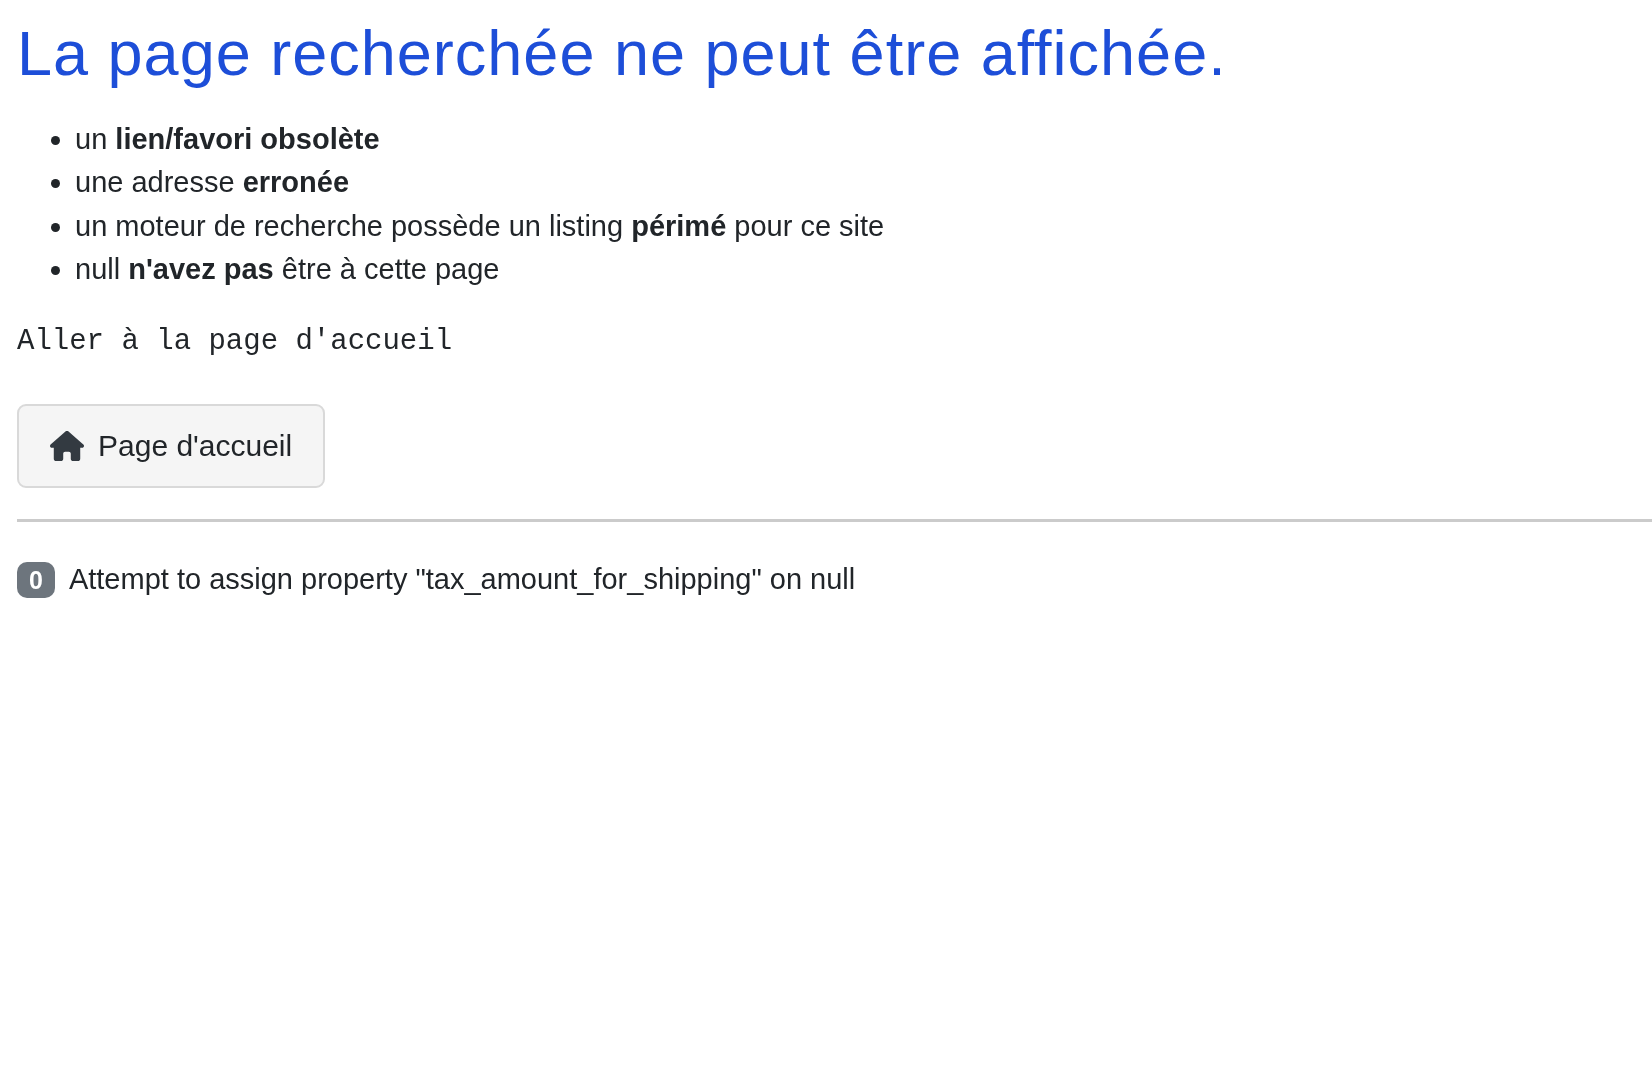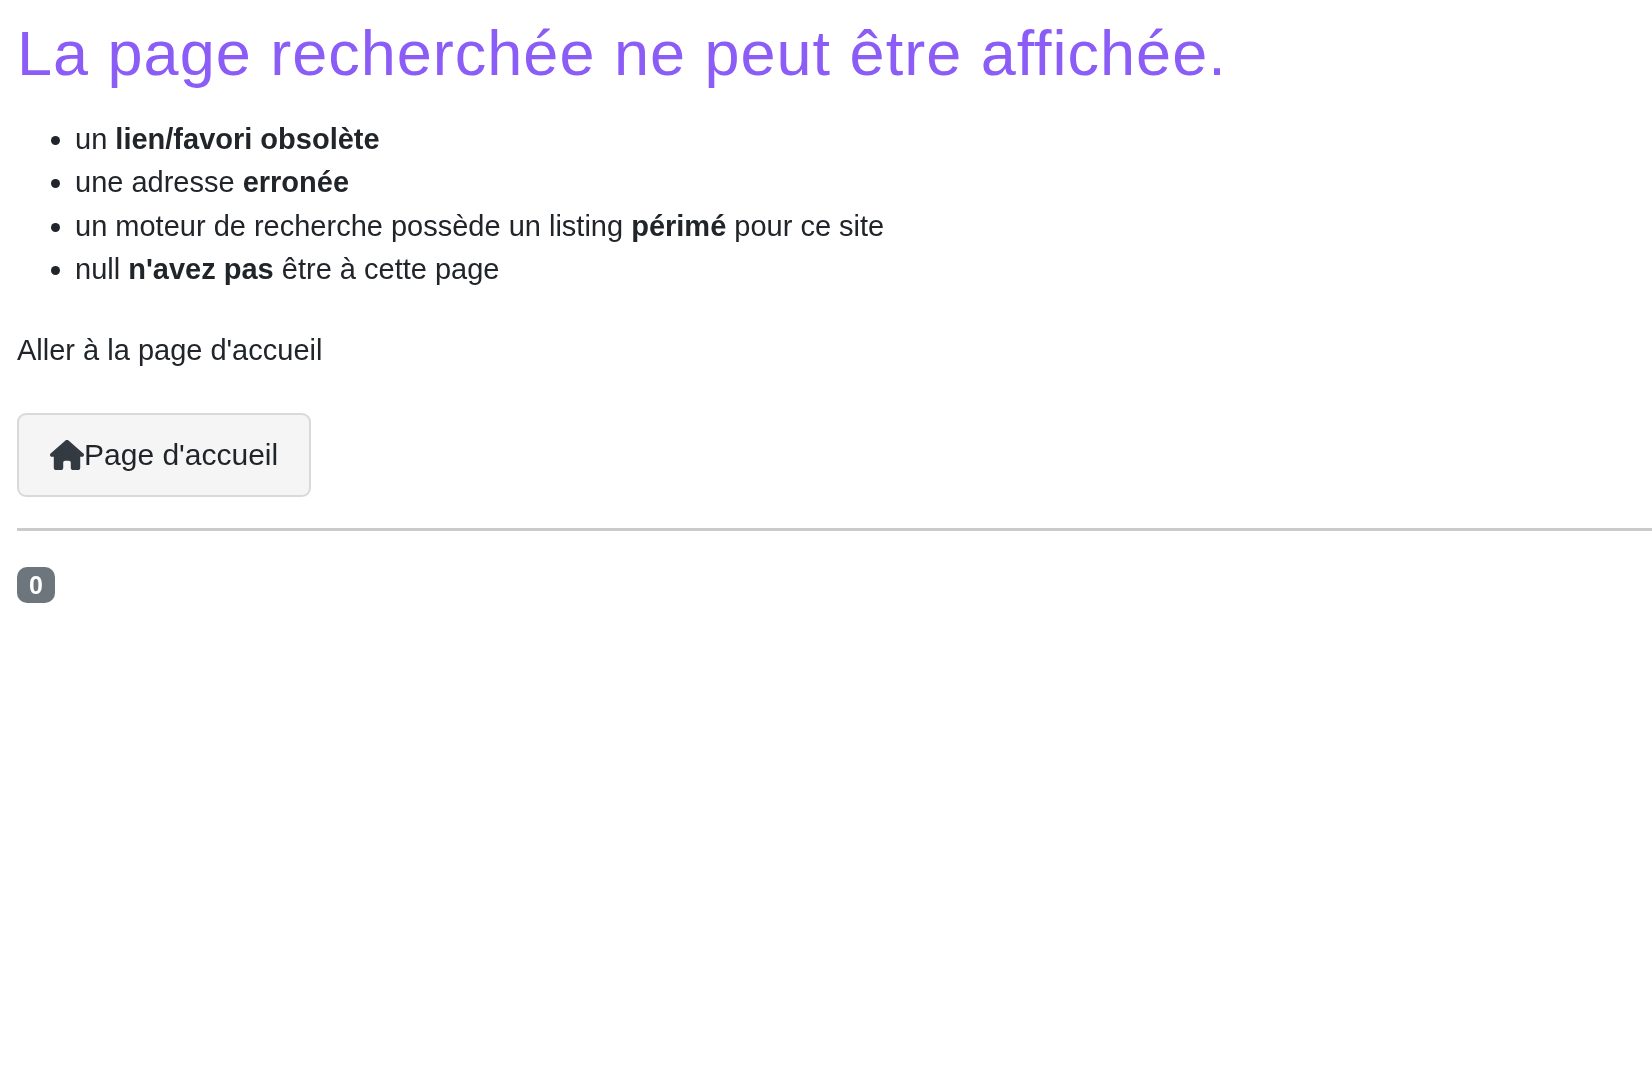--- a/index.html
+++ b/index.html
@@ -19,45 +19,47 @@
   }
   .container {
     padding-left: 17px;
     padding-right: 0;
   }
   h1.page-title {
     margin: 16px 0 0 0;
     font-size: 63px;
     line-height: 1.2;
     font-weight: 500;
-    color: #8b5cf6;
+    color: #1d4ed8;
     letter-spacing: 1px;
   }
   p { margin: 0; }
   .error-summary {
     margin-top: 12px;
     font-weight: bold;
   }
   .reasons-intro {
     margin-top: 38px;
   }
   ul.reason-list {
     margin: 26px 0 0 0;
     padding-left: 58px;
   }
   ul.reason-list li {
     margin: 0;
     padding: 0;
   }
   .home-line {
-    margin-top: 37px;
+    margin-top: 28px;
+    font-family: Liberation Mono, monospace;
   }
   .home-button {
     display: inline-flex;
     align-items: center;
+    gap: 14px;
     margin-top: 41px;
     margin-left: 0;
     height: 84px;
     padding: 0 31px;
     background: #f5f5f5;
     border: 2px solid #d9d9d9;
     border-radius: 9px;
     font-family: "Liberation Sans", sans-serif;
     font-size: 30px;
     color: #212529;
@@ -119,15 +121,16 @@
       <path d="M575.8 255.5c0 18-15 32.1-32 32.1h-32l.7 160.2c0 2.7-.2 5.4-.5 8.1V472c0 22.1-17.9 40-40 40H456c-1.1 0-2.2 0-3.3-.1c-1.4 .1-2.8 .1-4.2 .1H416 392c-22.1 0-40-17.9-40-40V448 384c0-17.7-14.3-32-32-32H256c-17.7 0-32 14.3-32 32v64 24c0 22.1-17.9 40-40 40H160 128.1c-1.5 0-3-.1-4.5-.2c-1.2 .1-2.4 .2-3.6 .2H104c-22.1 0-40-17.9-40-40V360c0-.9 0-1.9 .1-2.8V287.6H32c-18 0-32-14-32-32.1c0-9 3-17 10-24L266.4 8c7-7 15-8 22-8s15 2 21 7L564.8 231.5c8 7 12 15 11 24z"></path>
     </svg>
     <span>Page d'accueil</span>
   </button>
 
   <hr class="divider">
 
 
   <div class="error-row">
     <span class="error-badge">0</span>
+    <span>Attempt to assign property "tax_amount_for_shipping" on null</span>
   </div>
 
 </div>
 
 </body></html>

